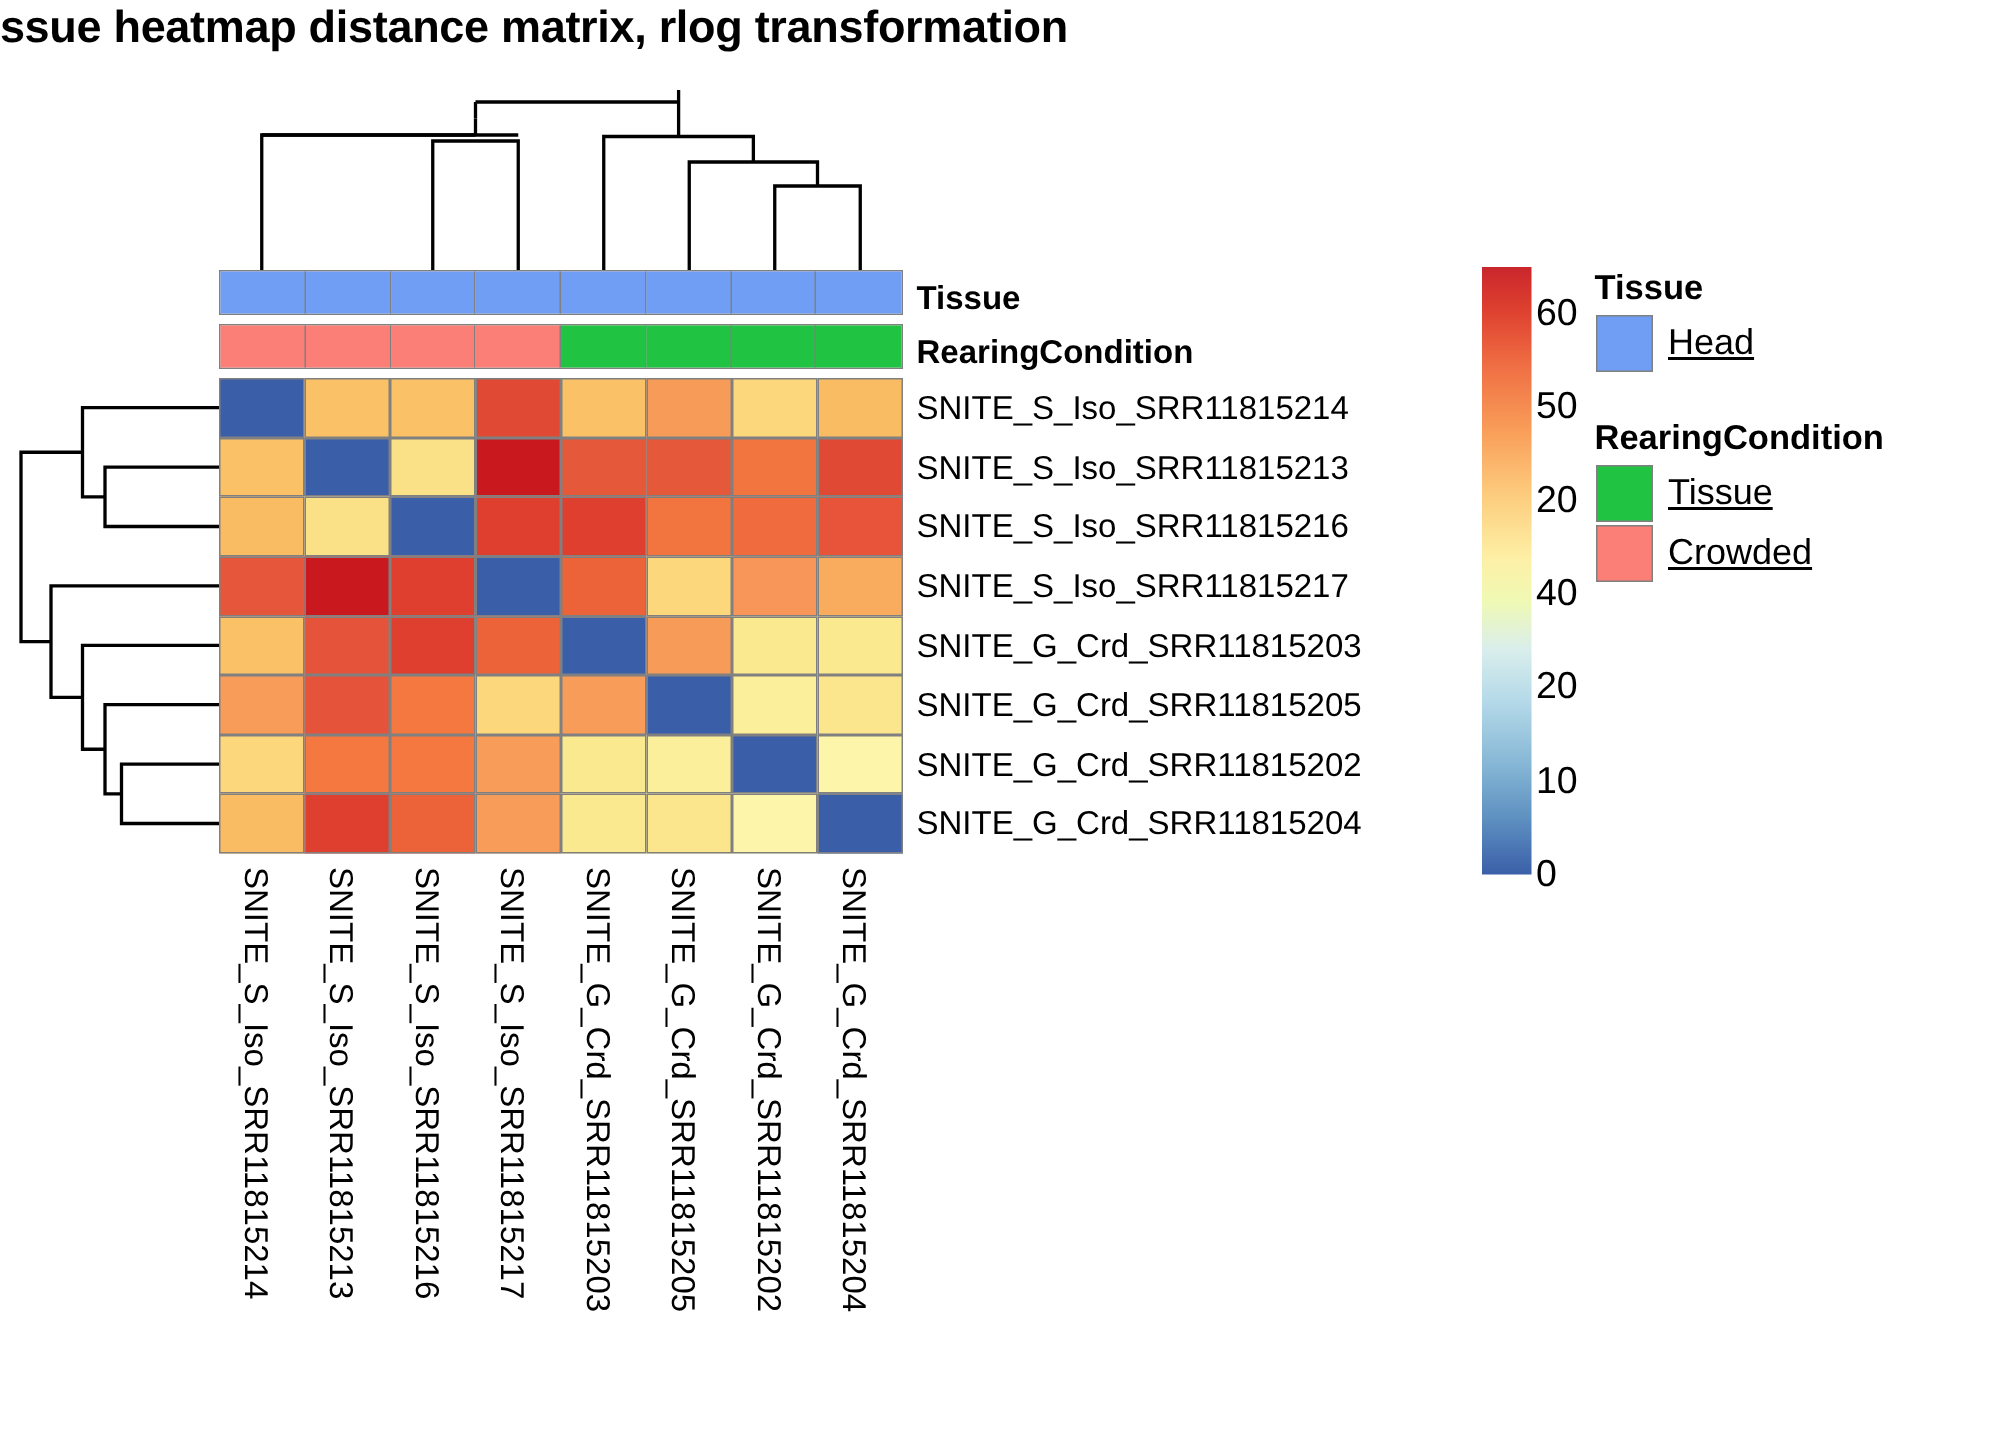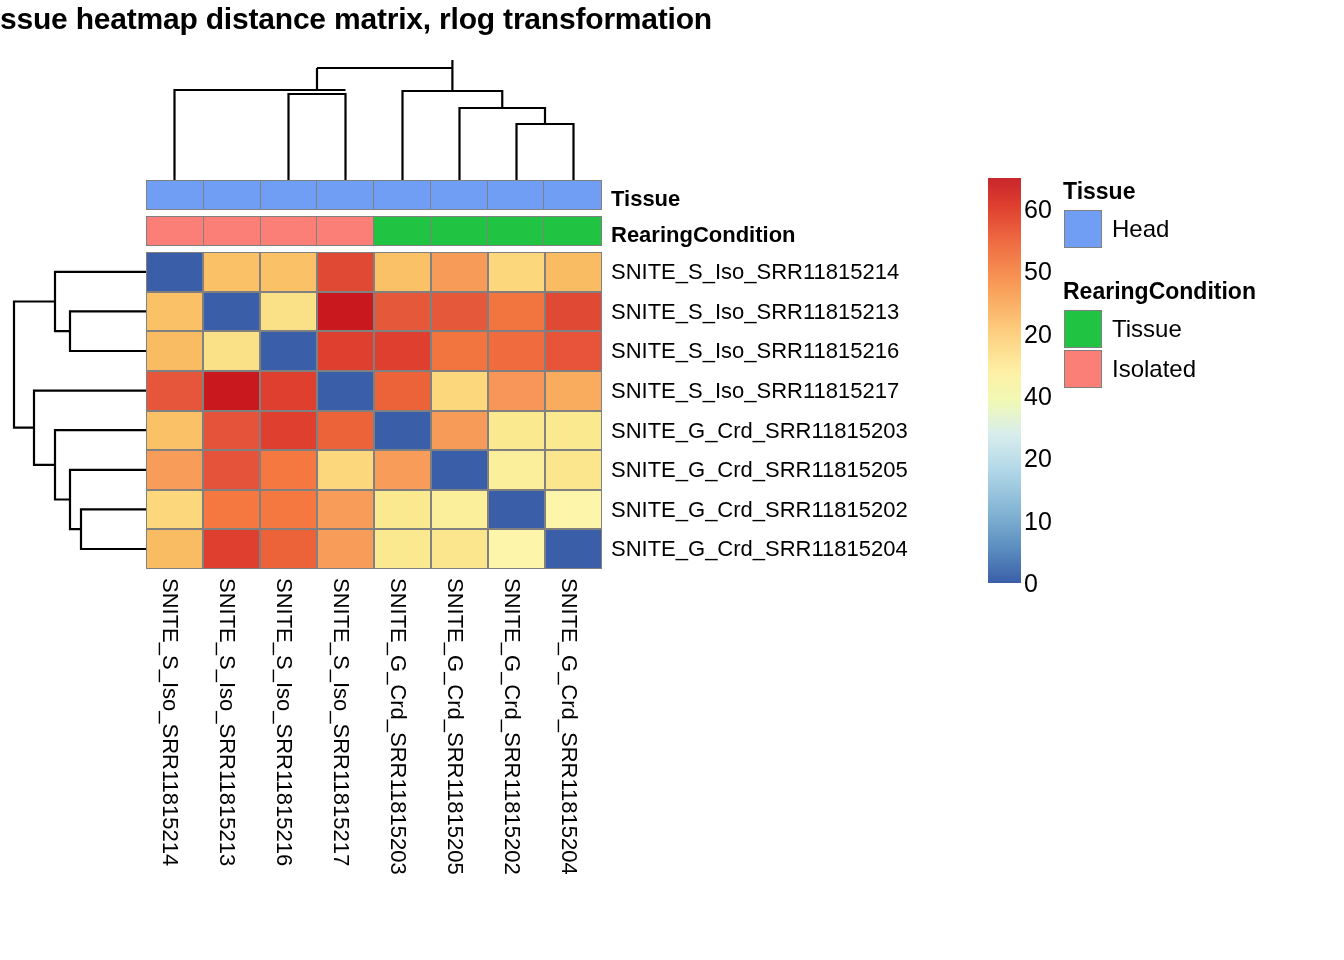--- a/index.html
+++ b/index.html
@@ -62,21 +62,21 @@
           #3a5fa8 100%);}
   .cbtick{position:absolute;left:1024px;font-size:25px;white-space:nowrap;
           transform:translateY(-50%);}
 
   
   .legtitle{position:absolute;left:1063px;font-size:23px;font-weight:bold;
             white-space:nowrap;}
   .legswatch{position:absolute;left:1064px;width:38px;height:38px;
              border:1.5px solid #808080;box-sizing:border-box;}
   .leglabel{position:absolute;left:1112px;font-size:24px;white-space:nowrap;
-            height:38px;line-height:38px;}
+            height:38px;line-height:38px;text-decoration:underline;}
 </style>
 </head>
 <body>
 
 <div id="plot">
 
   <div id="title">tissue heatmap distance matrix, rlog transformation</div>
 
   <svg class="dendro" id="col-dendro" style="left:146px;top:56px;width:456px;height:124px;" viewBox="0 0 456 124">
 
@@ -240,16 +240,16 @@
     </div>
 
   <div id="legend-area">
       <div class="legtitle" style="top: 178px;">Tissue</div>
       <div class="legswatch" style="top: 210px; background: rgb(111, 158, 244);"></div>
       <div class="leglabel" style="top: 210px;">Head</div>
       <div class="legtitle" style="top: 278px;">RearingCondition</div>
       <div class="legswatch" style="top: 310px; background: rgb(32, 196, 66);"></div>
       <div class="leglabel" style="top: 310px;">Tissue</div>
       <div class="legswatch" style="top: 350px; background: rgb(251, 127, 118);"></div>
-      <div class="leglabel" style="top: 350px;">Isolated</div>
+      <div class="leglabel" style="top: 350px;">Crowded</div>
     </div>
 
 </div>
 
 </body></html>

